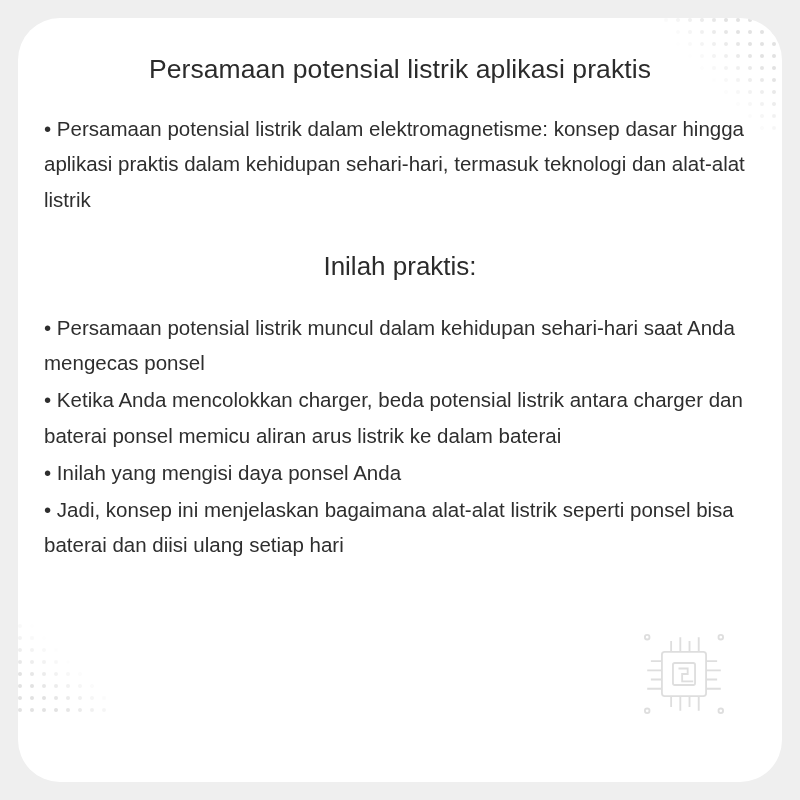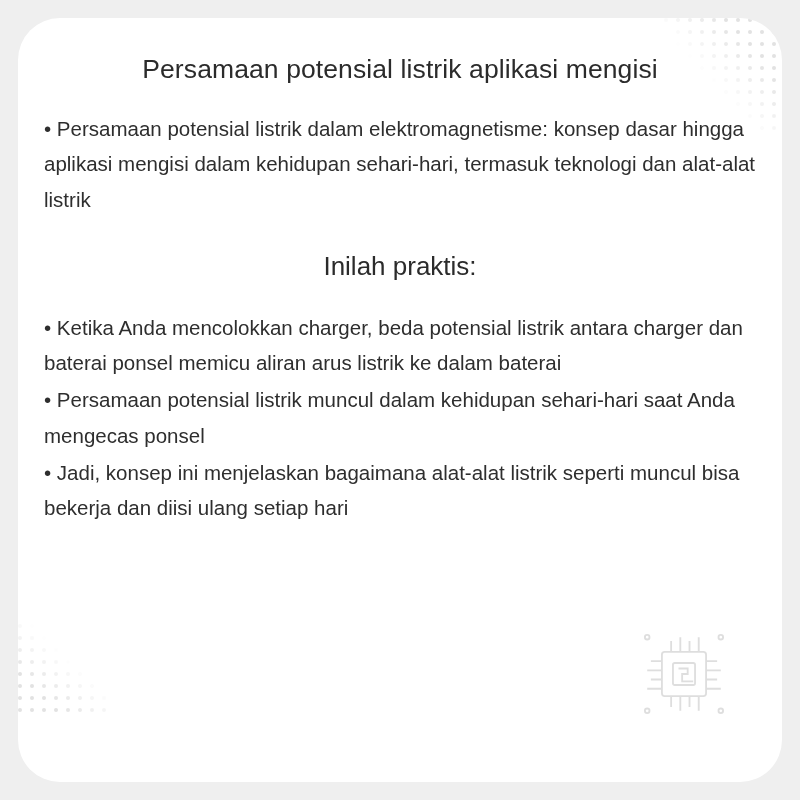--- a/index.html
+++ b/index.html
@@ -290,30 +290,31 @@
       <span style="left: 12px; top: 96px; opacity: 1;"></span>
       <span style="left: 24px; top: 96px; opacity: 1;"></span>
       <span style="left: 36px; top: 96px; opacity: 1;"></span>
       <span style="left: 48px; top: 96px; opacity: 0.88;"></span>
       <span style="left: 60px; top: 96px; opacity: 0.7;"></span>
       <span style="left: 72px; top: 96px; opacity: 0.52;"></span>
       <span style="left: 84px; top: 96px; opacity: 0.34;"></span>
     </div>
 
   <div class="content">
-    <h1 class="title">Persamaan potensial listrik aplikasi mengisi</h1>
-
-    <p class="para">• Persamaan potensial listrik dalam elektromagnetisme: konsep dasar hingga aplikasi mengisi dalam kehidupan sehari-hari, termasuk teknologi dan alat-alat listrik</p>
+    <h1 class="title">Persamaan potensial listrik aplikasi praktis</h1>
+
+    <p class="para">• Persamaan potensial listrik dalam elektromagnetisme: konsep dasar hingga aplikasi praktis dalam kehidupan sehari-hari, termasuk teknologi dan alat-alat listrik</p>
 
     <h2 class="subtitle">Inilah praktis:</h2>
 
     <div class="bullets">
+      <p class="bullet">• Persamaan potensial listrik muncul dalam kehidupan sehari-hari saat Anda mengecas ponsel</p>
       <p class="bullet">• Ketika Anda mencolokkan charger, beda potensial listrik antara charger dan baterai ponsel memicu aliran arus listrik ke dalam baterai</p>
-      <p class="bullet">• Persamaan potensial listrik muncul dalam kehidupan sehari-hari saat Anda mengecas ponsel</p>
-      <p class="bullet">• Jadi, konsep ini menjelaskan bagaimana alat-alat listrik seperti muncul bisa bekerja dan diisi ulang setiap hari</p>
+      <p class="bullet">• Inilah yang mengisi daya ponsel Anda</p>
+      <p class="bullet">• Jadi, konsep ini menjelaskan bagaimana alat-alat listrik seperti ponsel bisa baterai dan diisi ulang setiap hari</p>
     </div>
   </div>
 
   <div class="chip">
     <svg viewBox="0 0 100 100" width="92" height="92" fill="none" stroke="#8a8a8a" stroke-width="2">
       <rect x="26" y="26" width="48" height="48" rx="3"></rect>
       <rect x="38" y="38" width="24" height="24" rx="2"></rect>
       <path d="M44 44 h10 v6 h-6 v8 h12"></path>
       <path d="M36 26 v-12 M46 26 v-16 M56 26 v-12 M66 26 v-16"></path>
       <path d="M36 74 v12 M46 74 v16 M56 74 v12 M66 74 v16"></path>

